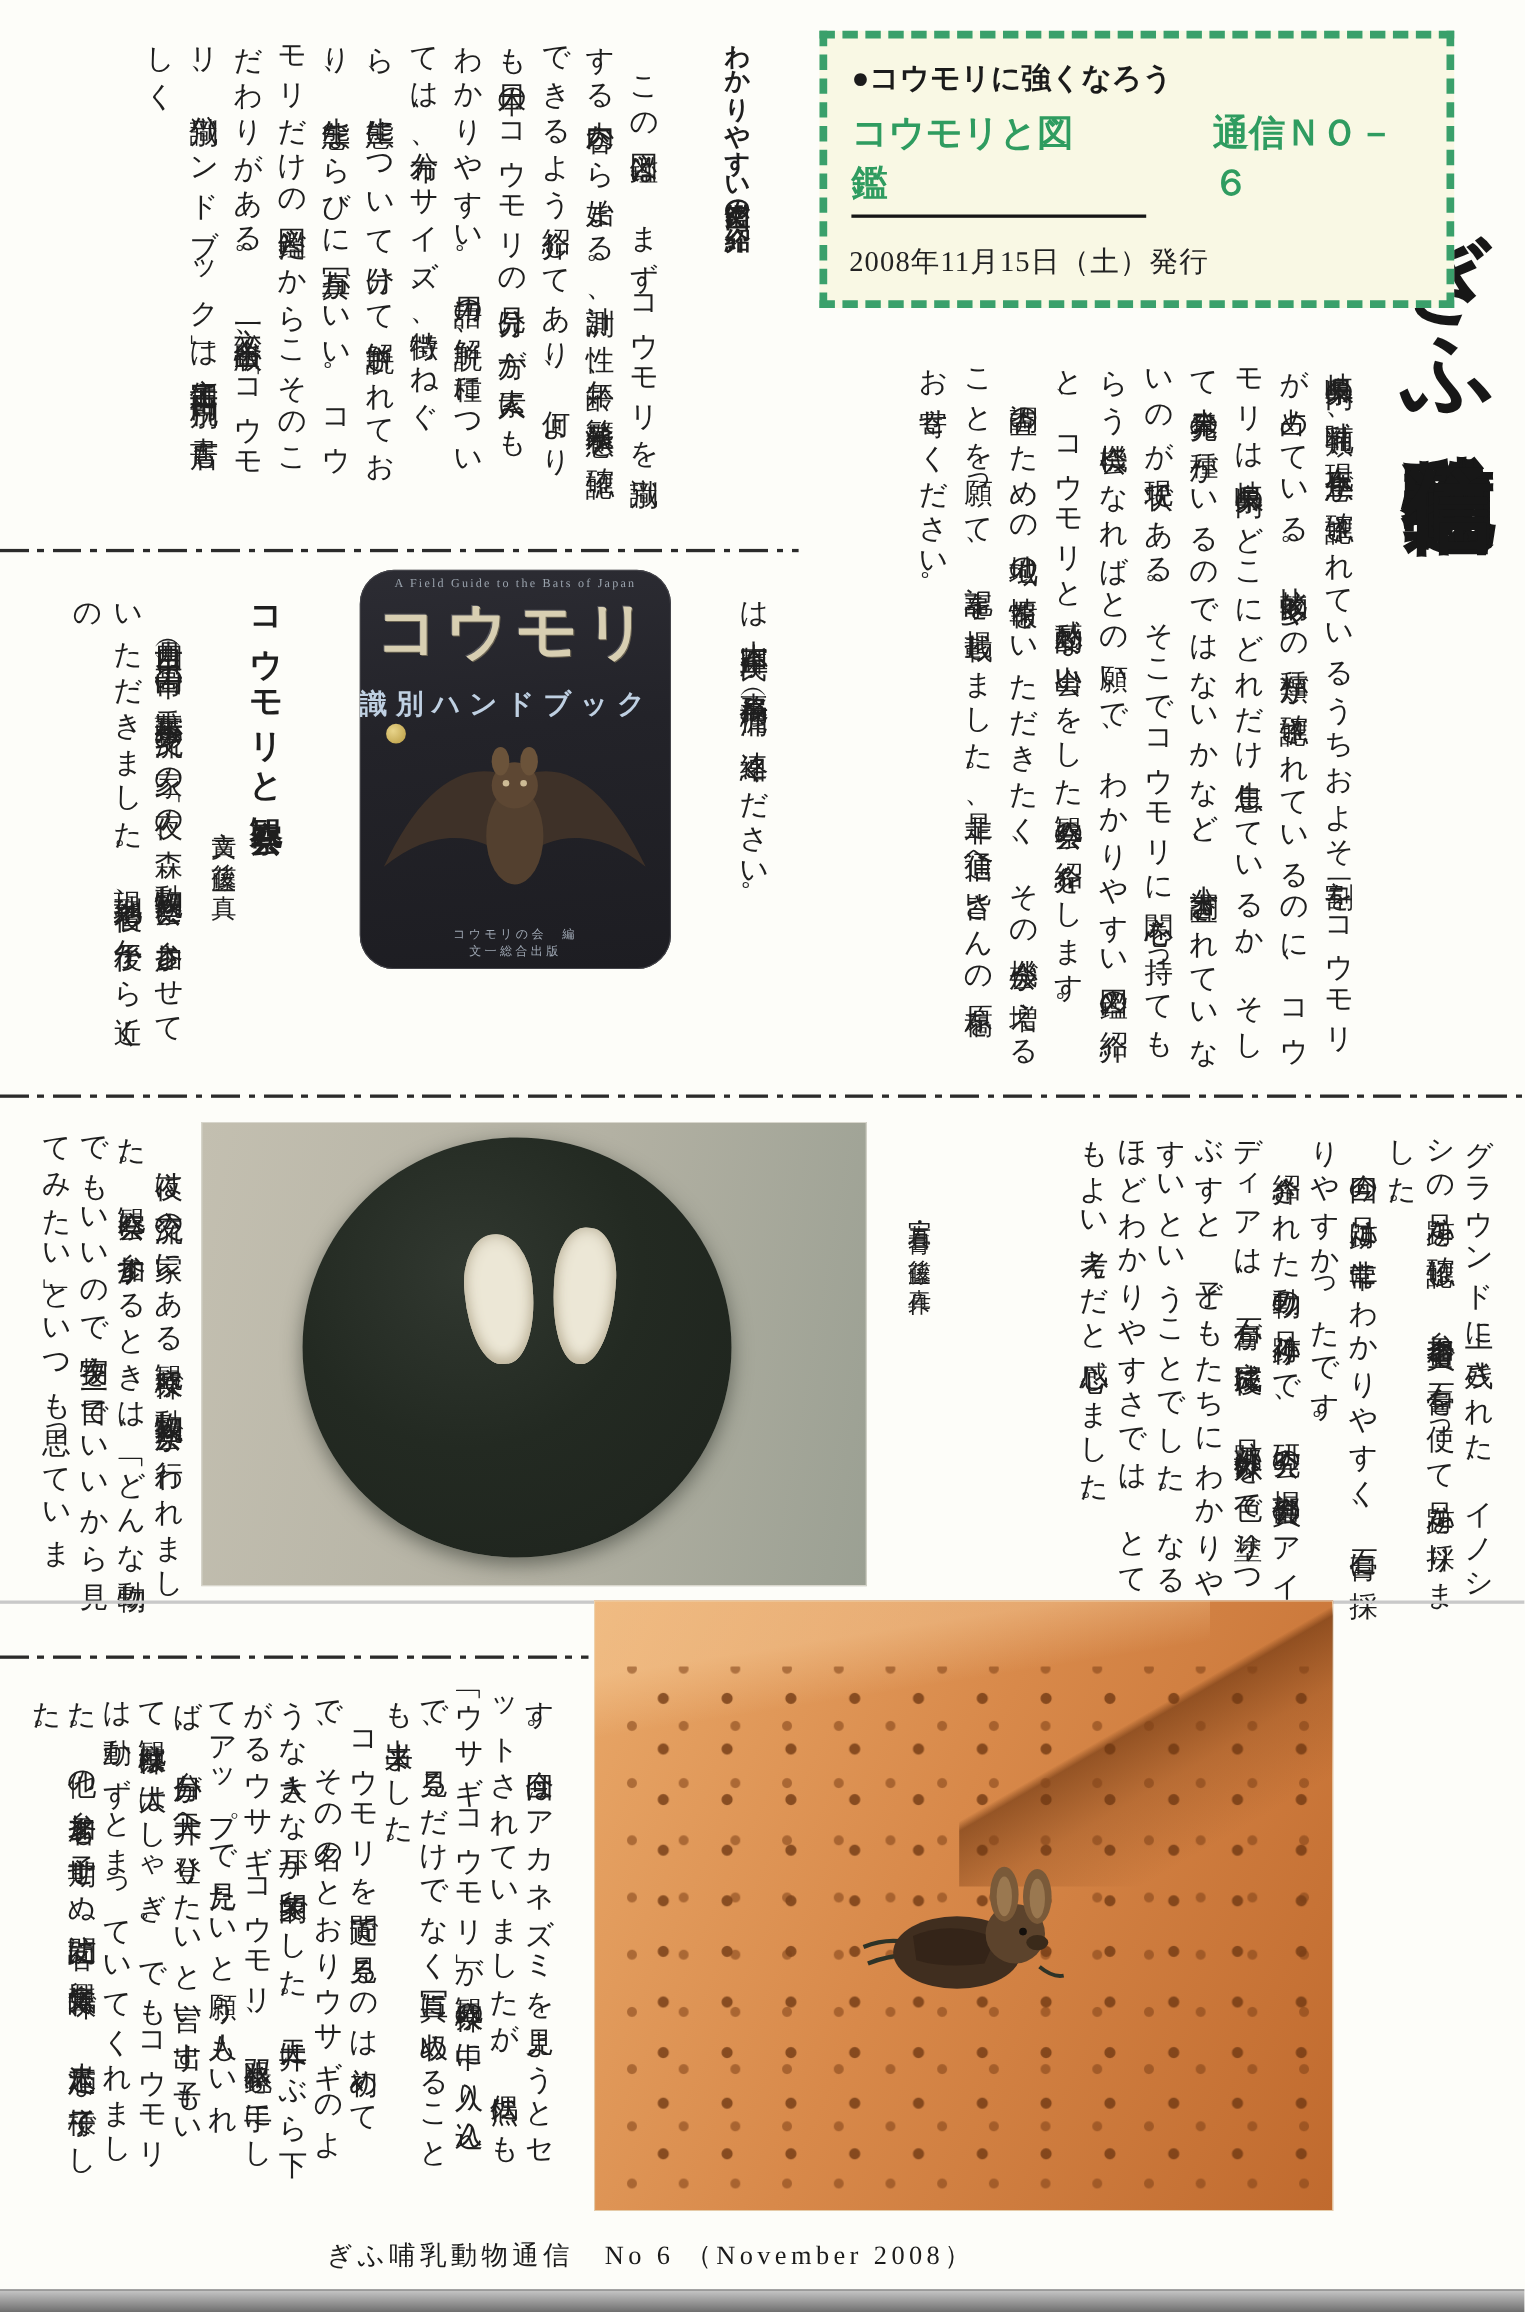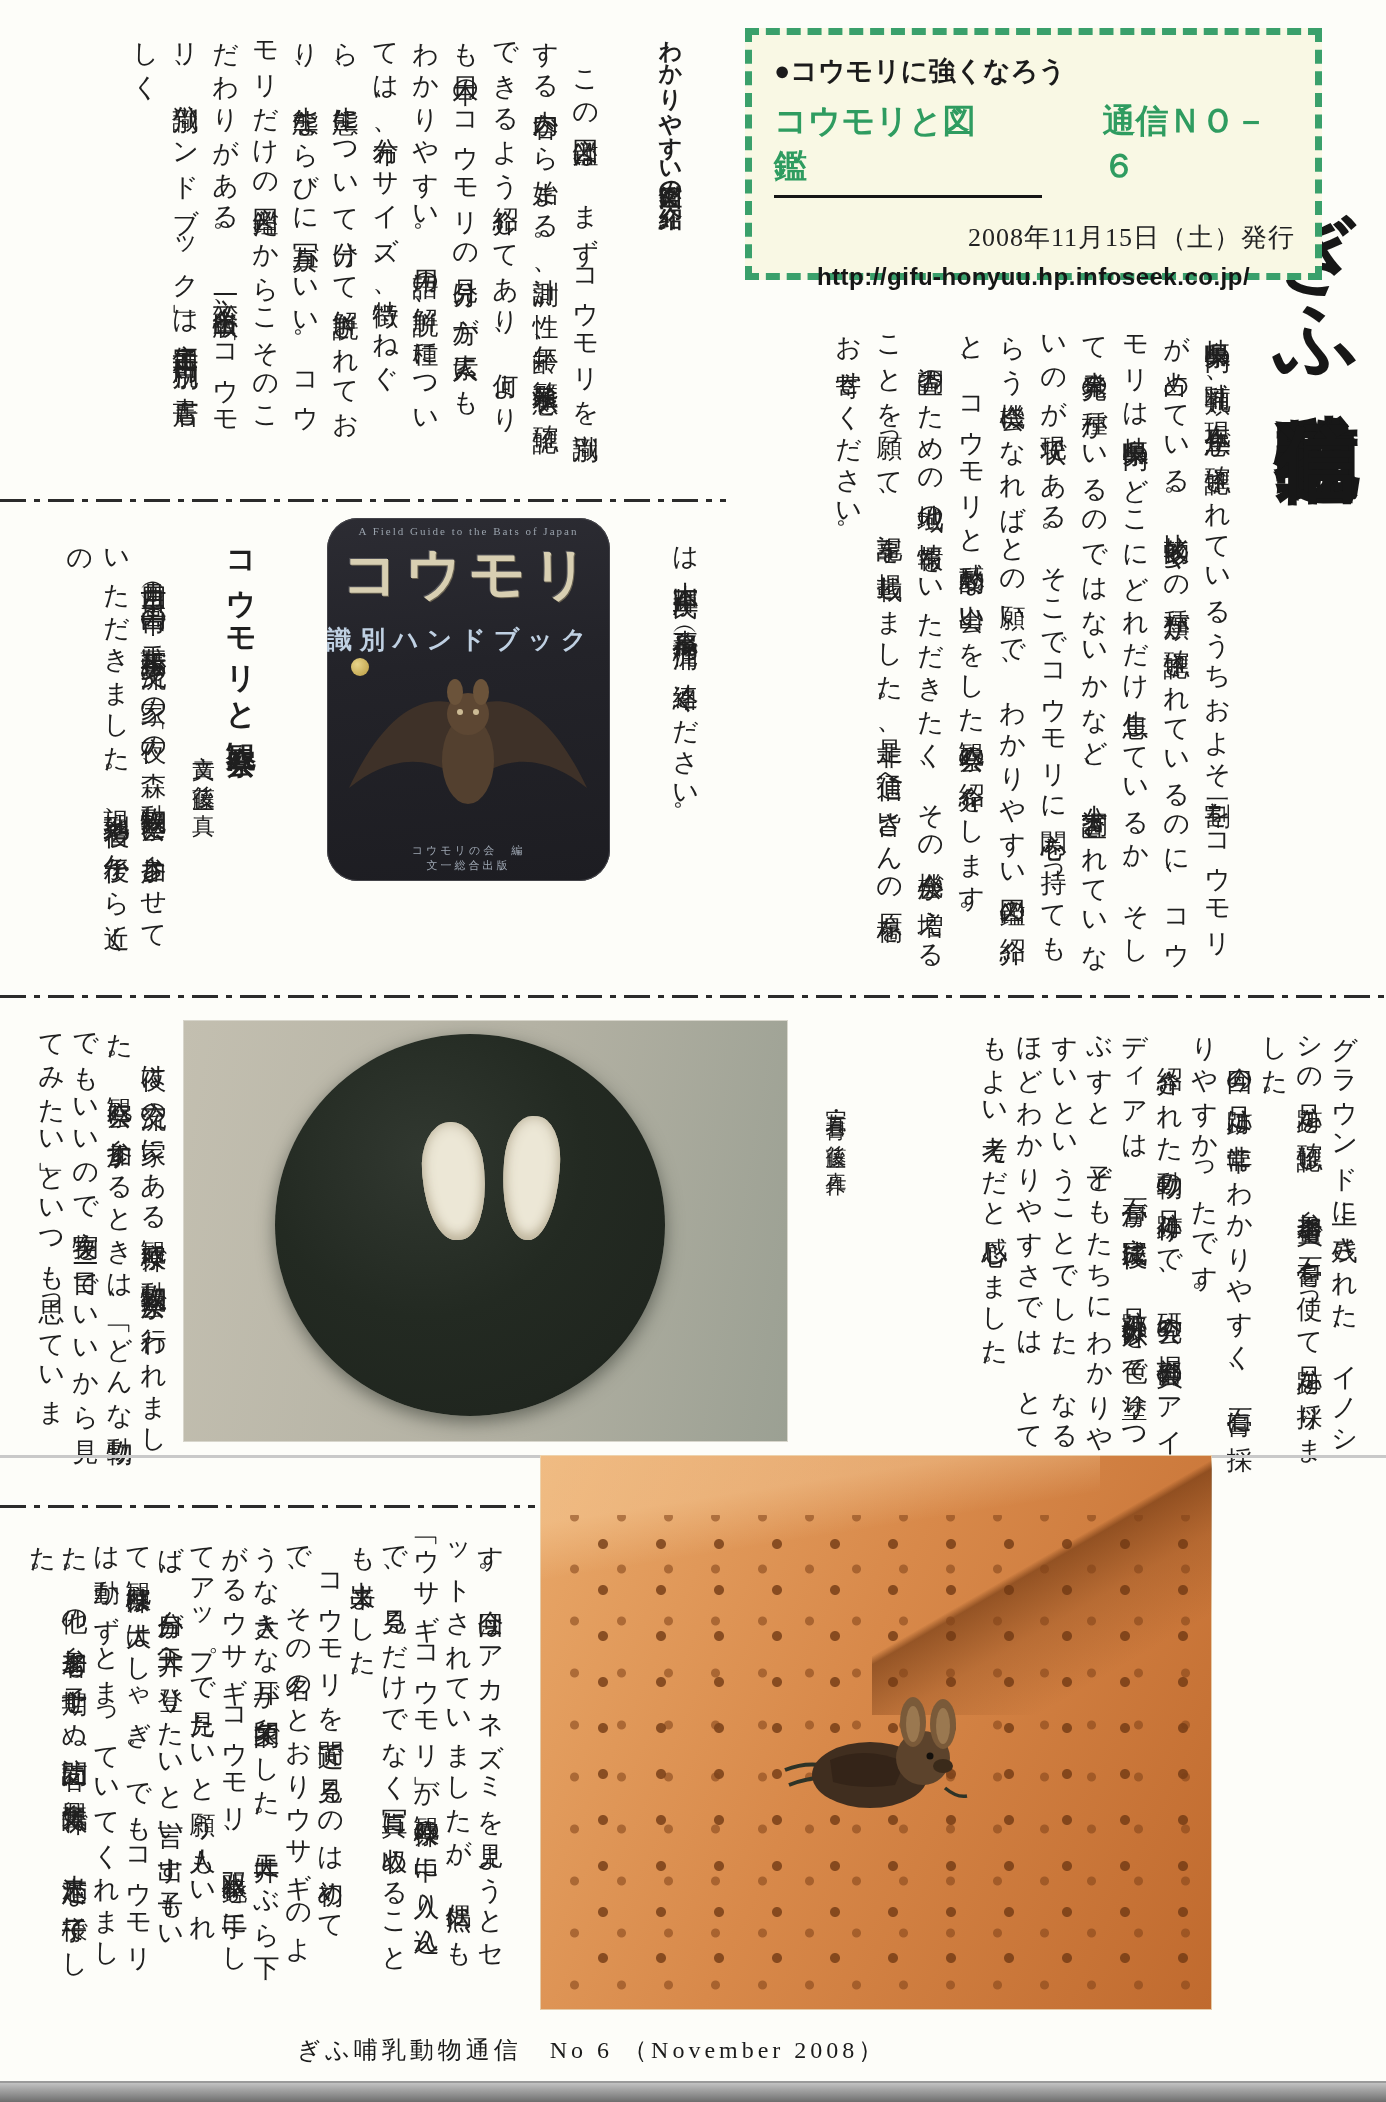--- a/index.html
+++ b/index.html
@@ -29,21 +29,21 @@
   .header-box{
     position:absolute;left:745px;top:28px;width:577px;height:252px;
     background:var(--box-bg);border:7px dashed var(--green);box-sizing:border-box;
     padding:14px 20px 10px 20px;
   }
   .hb-tagline{font-family:"Liberation Sans","DejaVu Sans",sans-serif;font-weight:bold;
     font-size:27px;color:#1b1b1b;margin:4px 0 10px 2px;}
   .hb-titlerow{display:flex;align-items:flex-start;gap:60px;margin:2px 0 14px 2px;
     font-family:"Liberation Sans","DejaVu Sans",sans-serif;font-weight:bold;font-size:33px;color:var(--green-text);}
   .hb-title{border-bottom:3px solid #161616;padding:0 40px 6px 0;}
-  .hb-date{font-size:26px;text-align:right;color:#222;margin:22px 0 8px 0;letter-spacing:1px;}
+  .hb-date{font-size:26px;text-align:left;color:#222;margin:22px 0 8px 0;letter-spacing:1px;}
   .hb-url{font-family:"Liberation Sans","DejaVu Sans",sans-serif;font-weight:bold;
     font-size:24px;text-align:center;color:#161616;letter-spacing:0.5px;}
   
   .divider{
     position:absolute;height:3px;
     background:repeating-linear-gradient(to right,#2b2b2b 0 26px,transparent 26px 34px,#2b2b2b 34px 40px,transparent 40px 48px);
   }
   .scanline{position:absolute;left:0;top:1455px;width:1386px;height:3px;background:#c9c9c9;}
   
   .book{
@@ -131,21 +131,20 @@
 
 <div class="v masthead">ぎふ哺乳動物通信</div>
 
 <div class="header-box">
   <div class="hb-tagline">●コウモリに強くなろう</div>
   <div class="hb-titlerow">
     <span class="hb-title">コウモリと図鑑</span>
     <span>通信ＮＯ－６</span>
   </div>
   <div class="hb-date">2008年11月15日（土）発行</div>
-  <div class="hb-url">http://gifu-honyuu.hp.infoseek.co.jp/</div>
 </div>
 
 <div class="v intro">
   <p>岐阜県内の哺乳類、現在生息が確認されているうちおよそ三割をコウモリが占めている。比較的多くの種類が確認されているのに、コウモリは岐阜県内のどこにどれだけ生息しているか、そして未発見の種がいるのではないかなど、十分調査されていないのが現状である。そこでコウモリに関心を持ってもらう機会になればとの願いで、わかりやすい図鑑の紹介と、コウモリと感動的な出会いをした観察会の紹介をします。</p>
   <p>　調査のための地域の情報をいただきたく、その機会が増えることを願って、記事を掲載しました。是非、通信へ皆さんの原稿をお寄せください。</p>
 </div>
 
 <div class="v guide-head gothic">わかりやすい図鑑の紹介</div>
 <div class="v guide-body">
   <p>　この図鑑は、まずコウモリを識別する内容から始まる。計測、性、年齢、繁殖状態を確認できるよう紹介してあり、何よりも日本のコウモリの見分け方が素人にもわかりやすい。用語の解説、種については、分布、サイズ、特徴、ねぐら、生態について分けて解説されており、生態ならびに写真がいい。コウモリだけの図鑑だからこそのこだわりがある。　文一総合出版、「コウモリ、識別ハンドブック」は定価千二百円税別、書店もしく</p>

